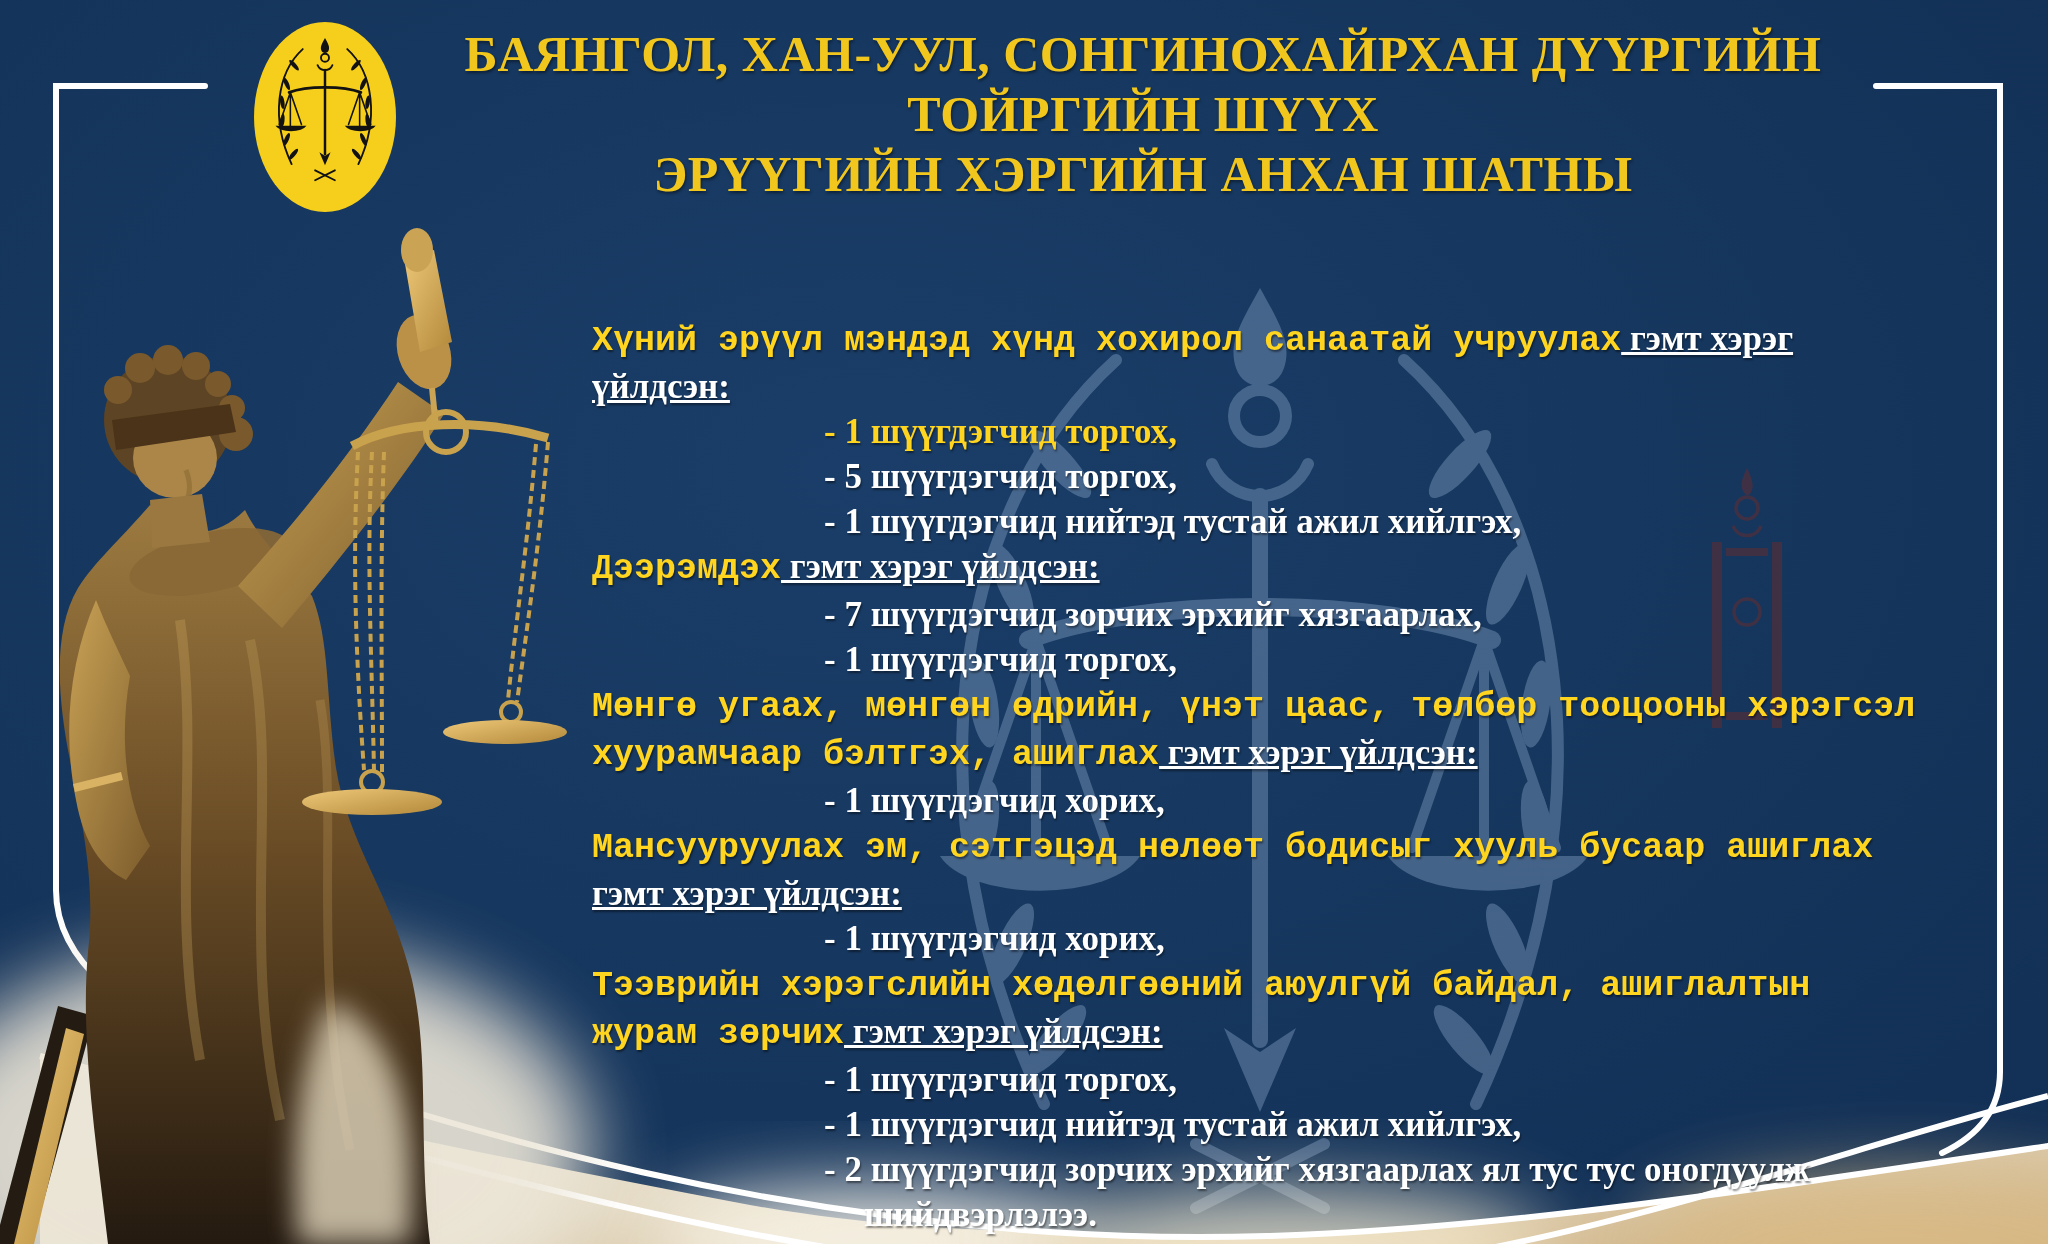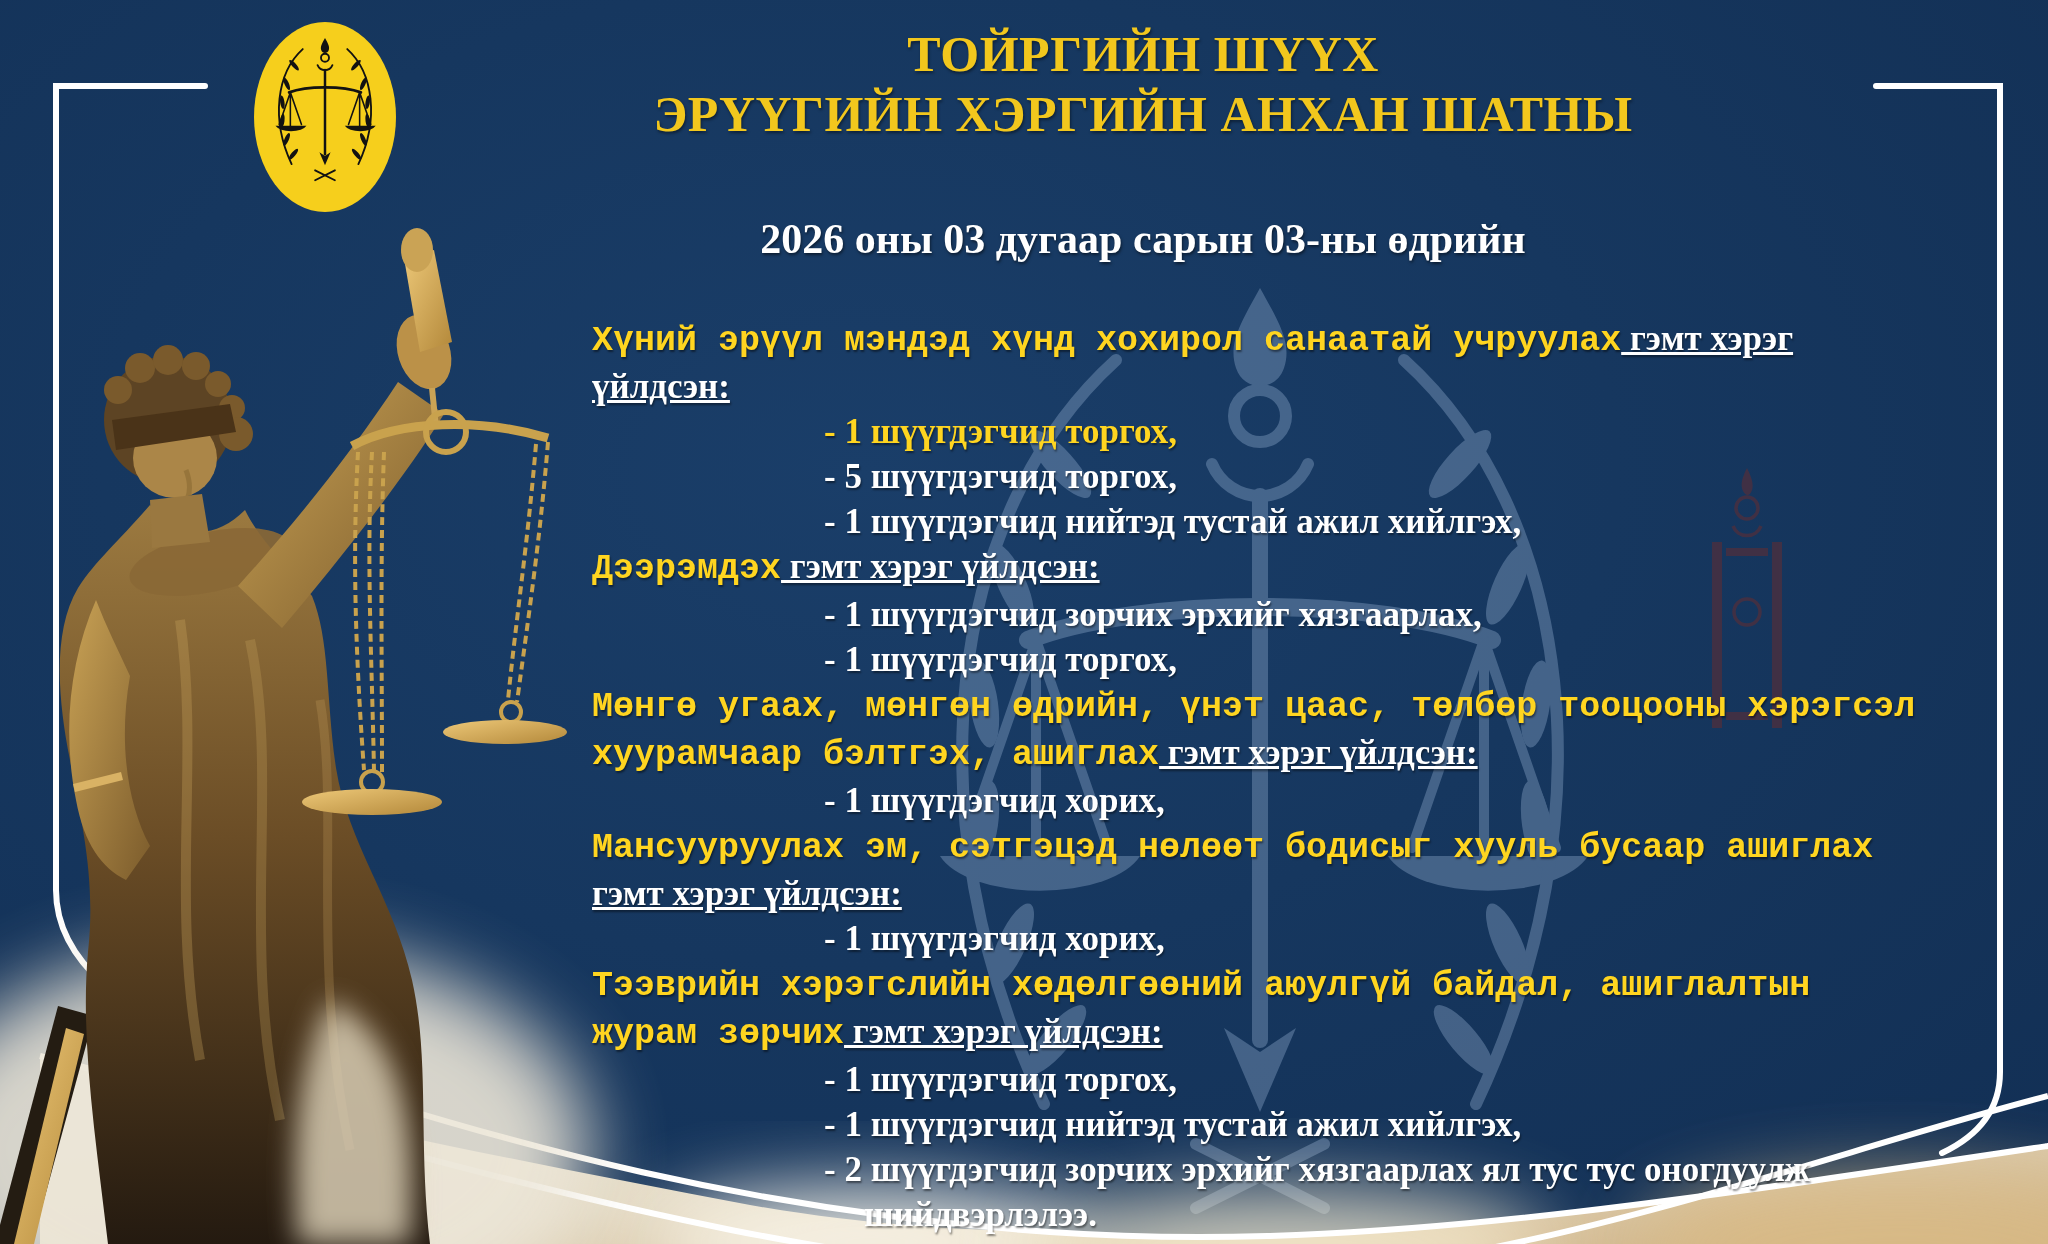--- a/index.html
+++ b/index.html
@@ -190,47 +190,47 @@
   </svg>
 
   <div class="logo-wrap">
     <svg viewBox="0 0 150 202" width="150" height="202">
       <ellipse cx="75" cy="101" rx="71" ry="95" fill="#f6cf1c"></ellipse>
       <use href="#emb" x="13" y="17" width="124" height="167" color="#121212"></use>
     </svg>
   </div>
 
   <div class="title-block">
+    <div>БАЯНГОЛ, ХАН-УУЛ, СОНГИНОХАЙРХАН ДҮҮРГИЙН</div>
     <div>ТОЙРГИЙН ШҮҮХ</div>
     <div>ЭРҮҮГИЙН ХЭРГИЙН АНХАН ШАТНЫ</div>
   </div>
 
   <div class="subtitle-block">
-    <div>2026 оны 03 дугаар сарын 03-ны өдрийн</div>
   </div>
 
   <div class="body-block" id="items-container">
     <div class="item">
       <div class="crime-line"><span class="crime">Хүний эрүүл мэндэд хүнд хохирол санаатай учруулах</span><span class="suffix"> гэмт хэрэг үйлдсэн:</span></div>
       <div class="bullets">
           <div class="bullet gold">- 1 шүүгдэгчид торгох,</div>
         </div>
     </div>
 
     <div class="item">
       <div class="bullets">
           <div class="bullet">- 5 шүүгдэгчид торгох,</div>
           <div class="bullet">- 1 шүүгдэгчид нийтэд тустай ажил хийлгэх,</div>
         </div>
     </div>
 
     <div class="item">
       <div class="crime-line"><span class="crime">Дээрэмдэх</span><span class="suffix"> гэмт хэрэг үйлдсэн:</span></div>
       <div class="bullets">
-          <div class="bullet">- 1 шүүгдэгчид зорчих эрхийг хязгаарлах,</div>
+          <div class="bullet">- 7 шүүгдэгчид зорчих эрхийг хязгаарлах,</div>
         </div>
     </div>
 
     <div class="item">
       <div class="bullets">
           <div class="bullet">- 1 шүүгдэгчид торгох,</div>
         </div>
     </div>
 
     <div class="item">

